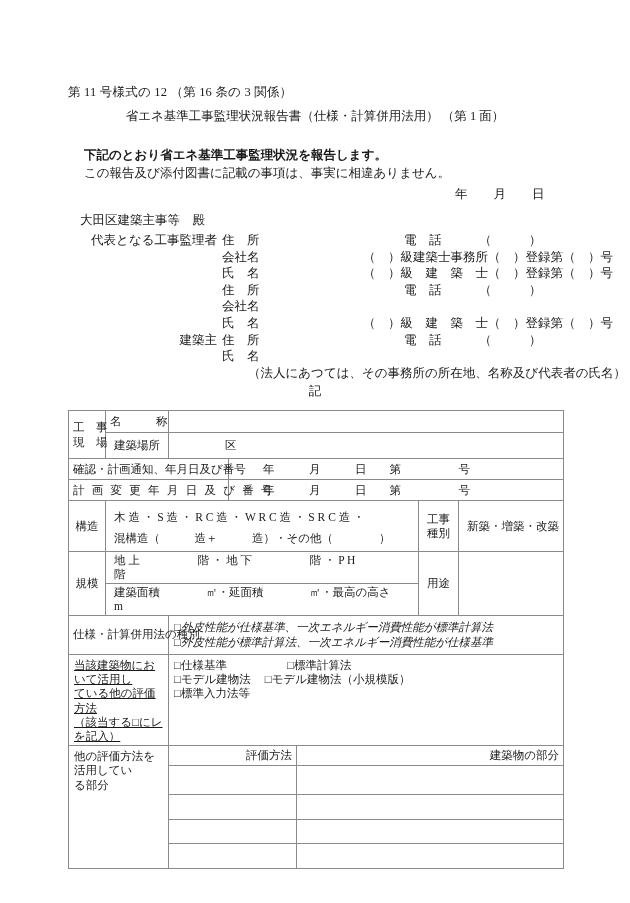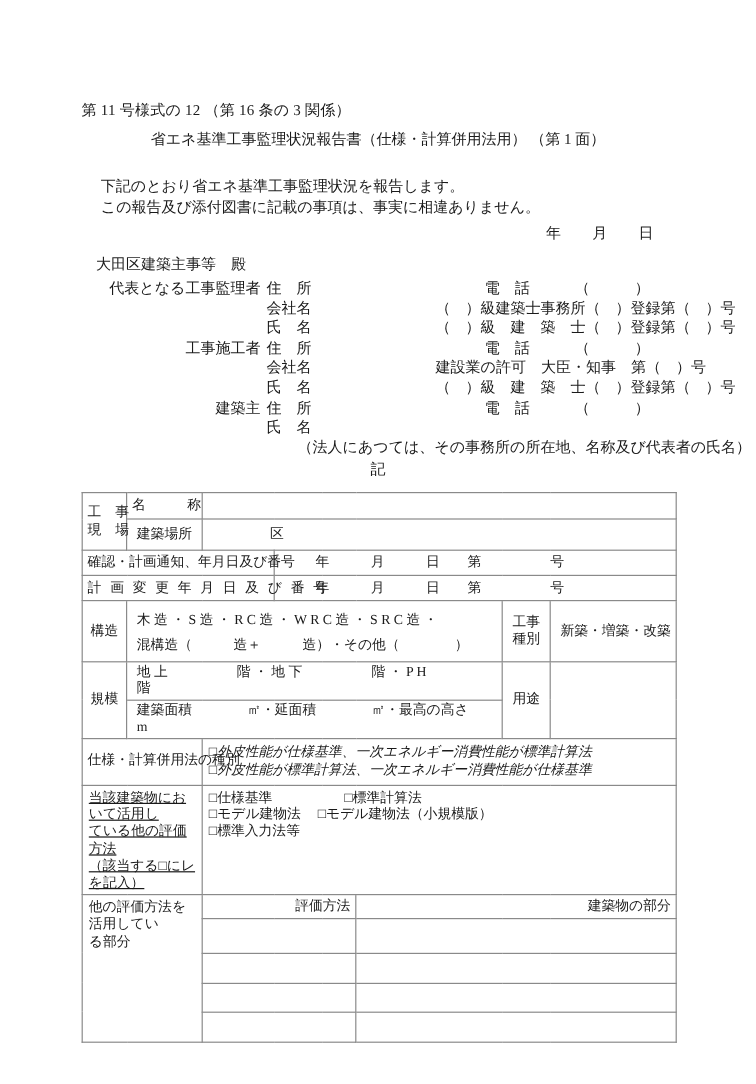--- a/index.html
+++ b/index.html
@@ -28,21 +28,21 @@
     font-size: 12.5px;
     letter-spacing: 0.2px;
   }
   .doc-title {
     left: 0; top: 108px;
     width: 630px;
     text-align: center;
     font-size: 12.5px;
     white-space: nowrap;
   }
-  .intro1 { left: 84px; top: 147px; font-size: 12.5px; }
+  .intro1 { left: 84px; top: 147px; font-size: 12.5px; font-weight: bold; }
   .intro2 { left: 84px; top: 165px; font-size: 12.5px; }
 
   .date-line {
     left: 455px; top: 186px;
     font-size: 12.5px;
     letter-spacing: 0px;
   }
   .date-line span.gap { display: inline-block; width: 26px; }
 
   .addressee { left: 80px; top: 212px; font-size: 12.5px; }
@@ -139,28 +139,26 @@
       <span class="c-field">会社名</span>
       <span class="c-right">（　）級建築士事務所（　）登録第（　）号</span>
     </div>
 
     <div class="c-row">
       <span class="c-field">氏　名</span>
       <span class="c-right">（　）級　建　築　士（　）登録第（　）号</span>
     </div>
 
     <div class="c-row">
-      <span class="c-party">工事施工者</span>
       <span class="c-field">住　所</span>
       <span class="c-right tel">電　話　　　（　　　）</span>
     </div>
 
     <div class="c-row">
       <span class="c-field">会社名</span>
-      <span class="c-right">建設業の許可　大臣・知事　第（　）号</span>
     </div>
 
     <div class="c-row">
       <span class="c-field">氏　名</span>
       <span class="c-right">（　）級　建　築　士（　）登録第（　）号</span>
     </div>
 
     <div class="c-row">
       <span class="c-party">建築主</span>
       <span class="c-field">住　所</span>

